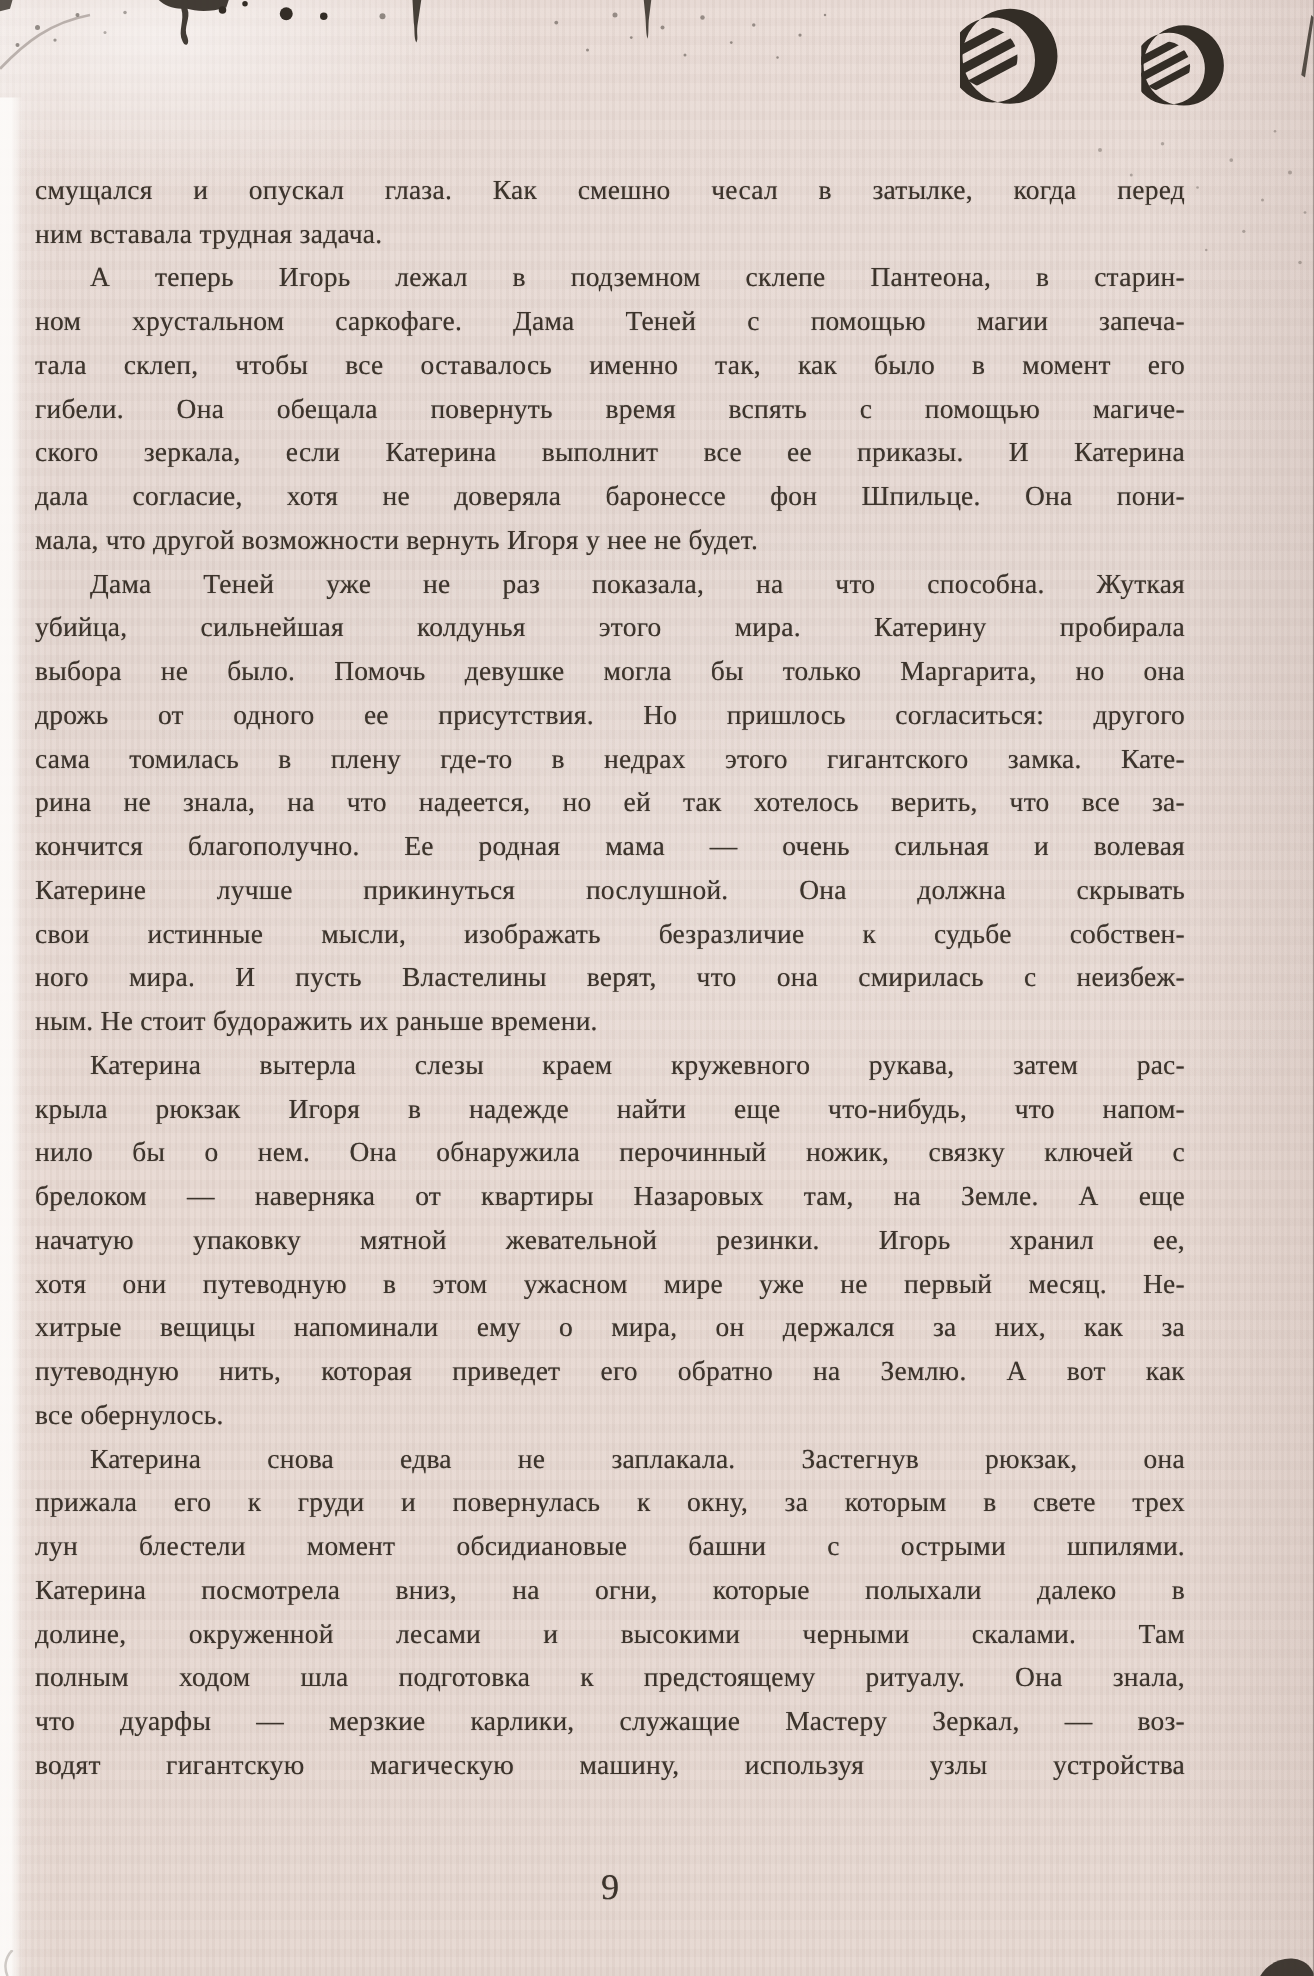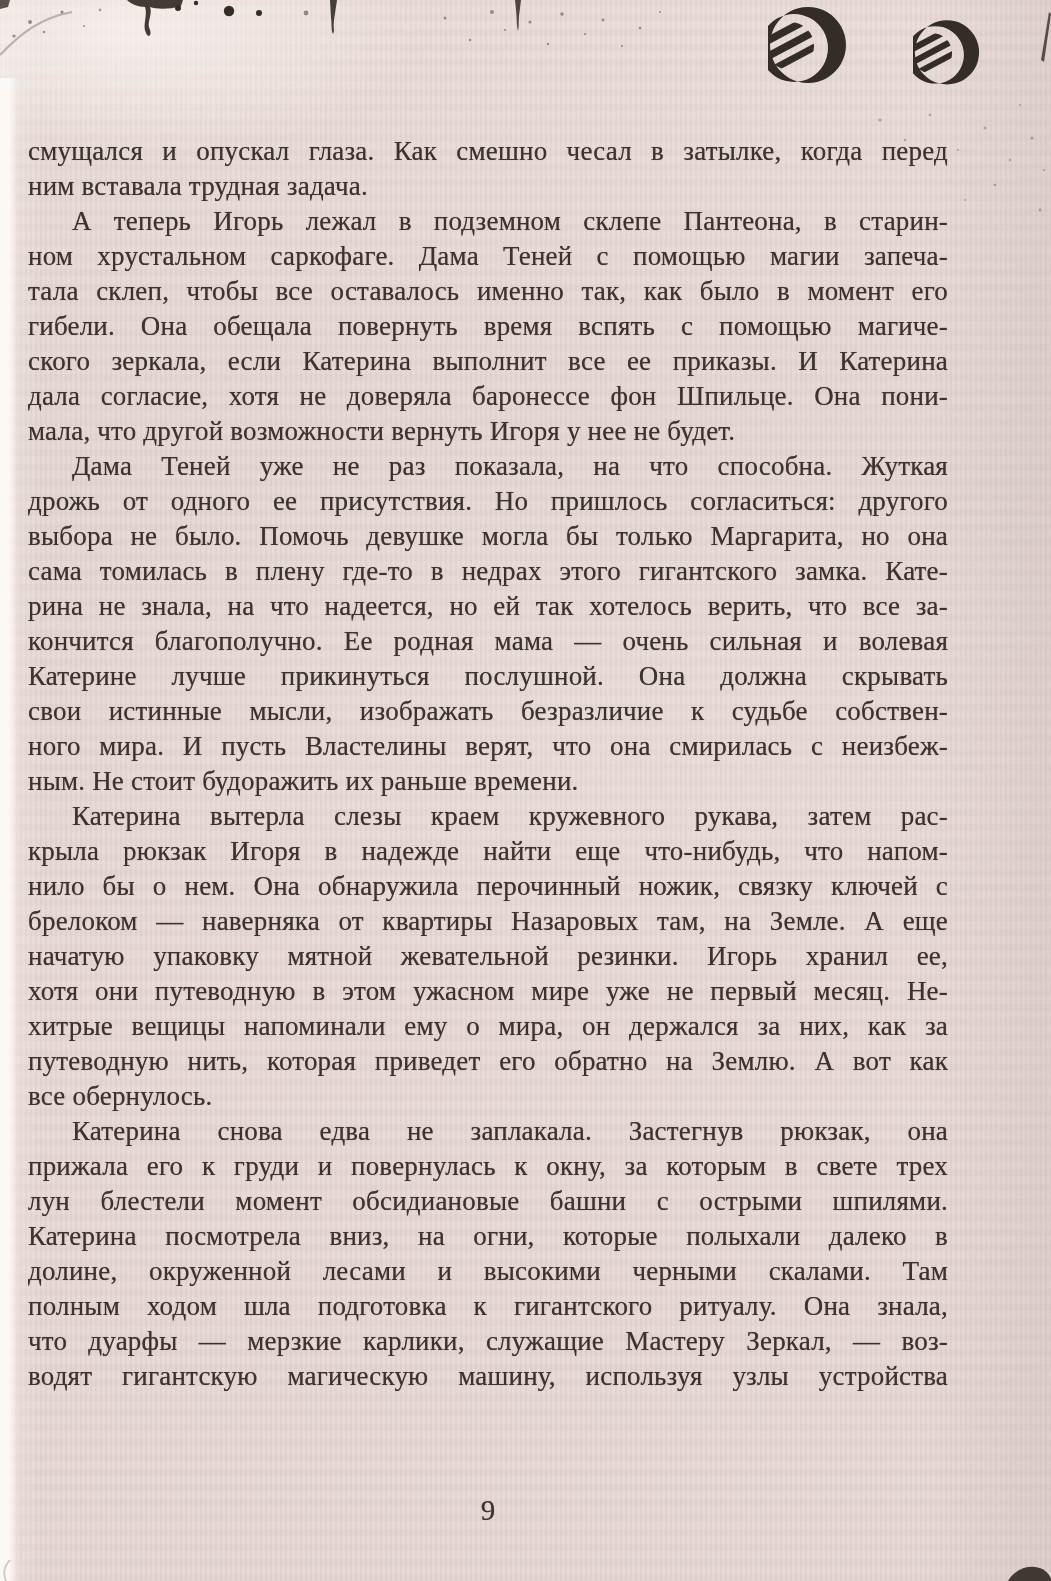--- a/index.html
+++ b/index.html
@@ -29,21 +29,21 @@
     background:linear-gradient(to right,#fdfbf9 0,#fdfbf9 9px,rgba(253,251,249,0) 18px);
     opacity:.9;
   }
   .decor-top{position:absolute;left:0;top:0;}
   .moon{position:absolute;}
   .moon-1{left:768px;top:2px;}
   .moon-2{left:913px;top:16px;}
   .text-block{
     position:absolute;left:28px;top:134px;width:920px;
     color:var(--ink);
-    font-size:27px;line-height:35px;letter-spacing:.2px;
+    font-size:22px;line-height:35px;letter-spacing:.2px;
     text-rendering:optimizeLegibility;
     text-shadow:0 0 .7px rgba(62,52,44,.65);
   }
   .line{
     height:35px;overflow:hidden;
     text-align:justify;text-align-last:justify;
     white-space:nowrap;
   }
   .line.end{text-align-last:left;white-space:normal;}
   .line.indent{padding-left:44px;}
@@ -145,22 +145,23 @@
       <div class="line">смущался и опускал глаза. Как смешно чесал в затылке, когда перед</div>
       <div class="line end">ним вставала трудная задача.</div>
       <div class="line indent">А теперь Игорь лежал в подземном склепе Пантеона, в старин-</div>
       <div class="line">ном хрустальном саркофаге. Дама Теней с помощью магии запеча-</div>
       <div class="line">тала склеп, чтобы все оставалось именно так, как было в момент его</div>
       <div class="line">гибели. Она обещала повернуть время вспять с помощью магиче-</div>
       <div class="line">ского зеркала, если Катерина выполнит все ее приказы. И Катерина</div>
       <div class="line">дала согласие, хотя не доверяла баронессе фон Шпильце. Она пони-</div>
       <div class="line end">мала, что другой возможности вернуть Игоря у нее не будет.</div>
       <div class="line indent">Дама Теней уже не раз показала, на что способна. Жуткая</div>
+      <div class="line">убийца, сильнейшая колдунья этого мира. Катерину пробирала</div>
+      <div class="line">выбора не было. Помочь девушке могла бы только Маргарита, но она</div>
       <div class="line">дрожь от одного ее присутствия. Но пришлось согласиться: другого</div>
-      <div class="line">выбора не было. Помочь девушке могла бы только Маргарита, но она</div>
       <div class="line">сама томилась в плену где-то в недрах этого гигантского замка. Кате-</div>
       <div class="line">рина не знала, на что надеется, но ей так хотелось верить, что все за-</div>
       <div class="line">кончится благополучно. Ее родная мама — очень сильная и волевая</div>
       <div class="line">Катерине лучше прикинуться послушной. Она должна скрывать</div>
       <div class="line">свои истинные мысли, изображать безразличие к судьбе собствен-</div>
       <div class="line">ного мира. И пусть Властелины верят, что она смирилась с неизбеж-</div>
       <div class="line end">ным. Не стоит будоражить их раньше времени.</div>
       <div class="line indent">Катерина вытерла слезы краем кружевного рукава, затем рас-</div>
       <div class="line">крыла рюкзак Игоря в надежде найти еще что-нибудь, что напом-</div>
       <div class="line">нило бы о нем. Она обнаружила перочинный ножик, связку ключей с</div>
@@ -168,21 +169,21 @@
       <div class="line">начатую упаковку мятной жевательной резинки. Игорь хранил ее,</div>
       <div class="line">хотя они путеводную в этом ужасном мире уже не первый месяц. Не-</div>
       <div class="line">хитрые вещицы напоминали ему о мира, он держался за них, как за</div>
       <div class="line">путеводную нить, которая приведет его обратно на Землю. А вот как</div>
       <div class="line end">все обернулось.</div>
       <div class="line indent">Катерина снова едва не заплакала. Застегнув рюкзак, она</div>
       <div class="line">прижала его к груди и повернулась к окну, за которым в свете трех</div>
       <div class="line">лун блестели момент обсидиановые башни с острыми шпилями.</div>
       <div class="line">Катерина посмотрела вниз, на огни, которые полыхали далеко в</div>
       <div class="line">долине, окруженной лесами и высокими черными скалами. Там</div>
-      <div class="line">полным ходом шла подготовка к гигантского ритуалу. Она знала,</div>
+      <div class="line">полным ходом шла подготовка к предстоящему ритуалу. Она знала,</div>
       <div class="line">что дуарфы — мерзкие карлики, служащие Мастеру Зеркал, — воз-</div>
       <div class="line">водят гигантскую магическую машину, используя узлы устройства</div>
     </div>
 
   <div class="page-number">9</div>
 
   <svg class="corner-mark" width="46" height="18" viewBox="0 0 46 18">
     <path d="M2,18 C8,8 18,3 29,4 C38,5 43,10 46,18 Z" fill="#332d26" opacity="0.92"></path>
   </svg>
 

